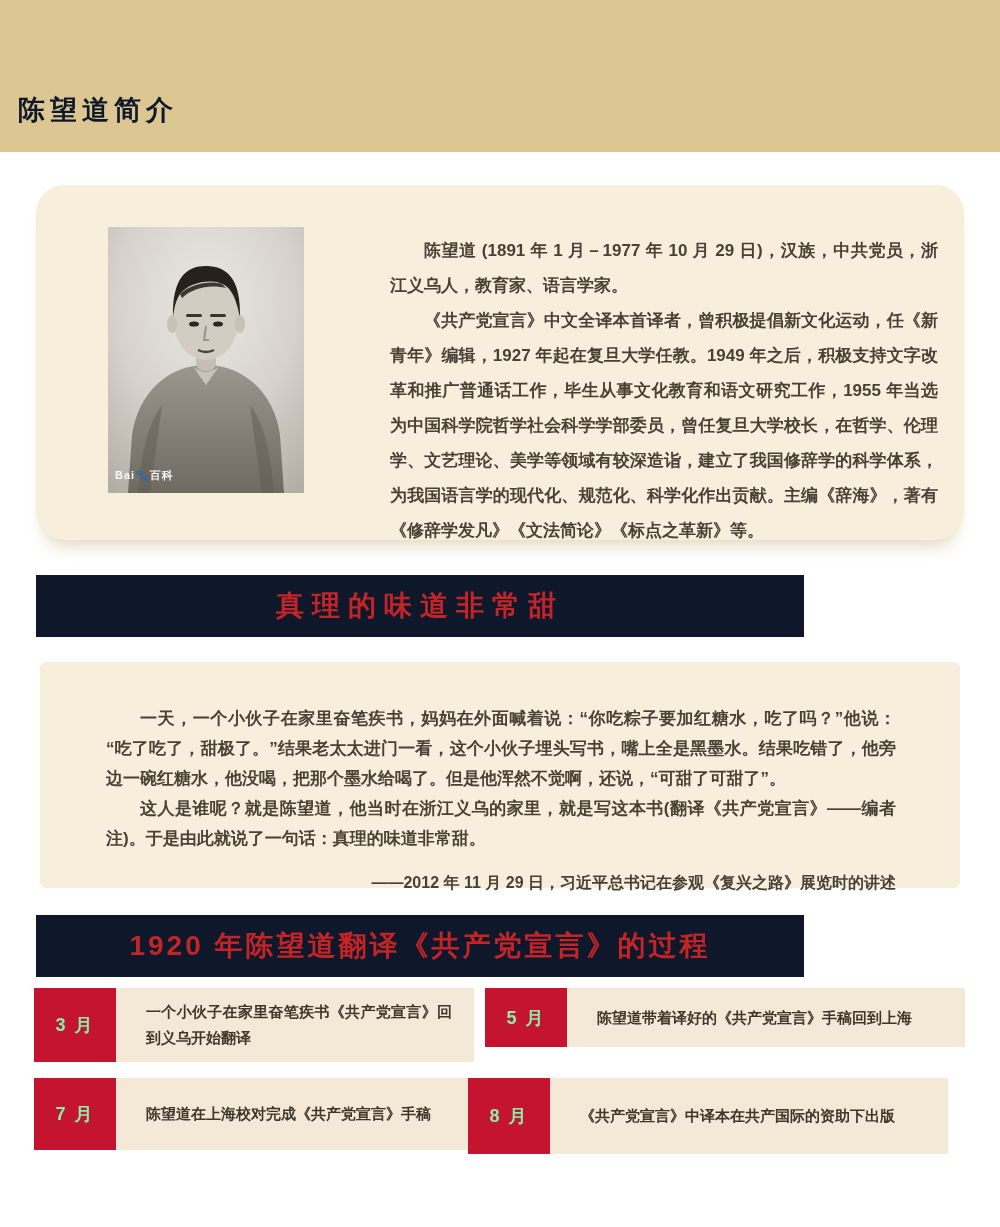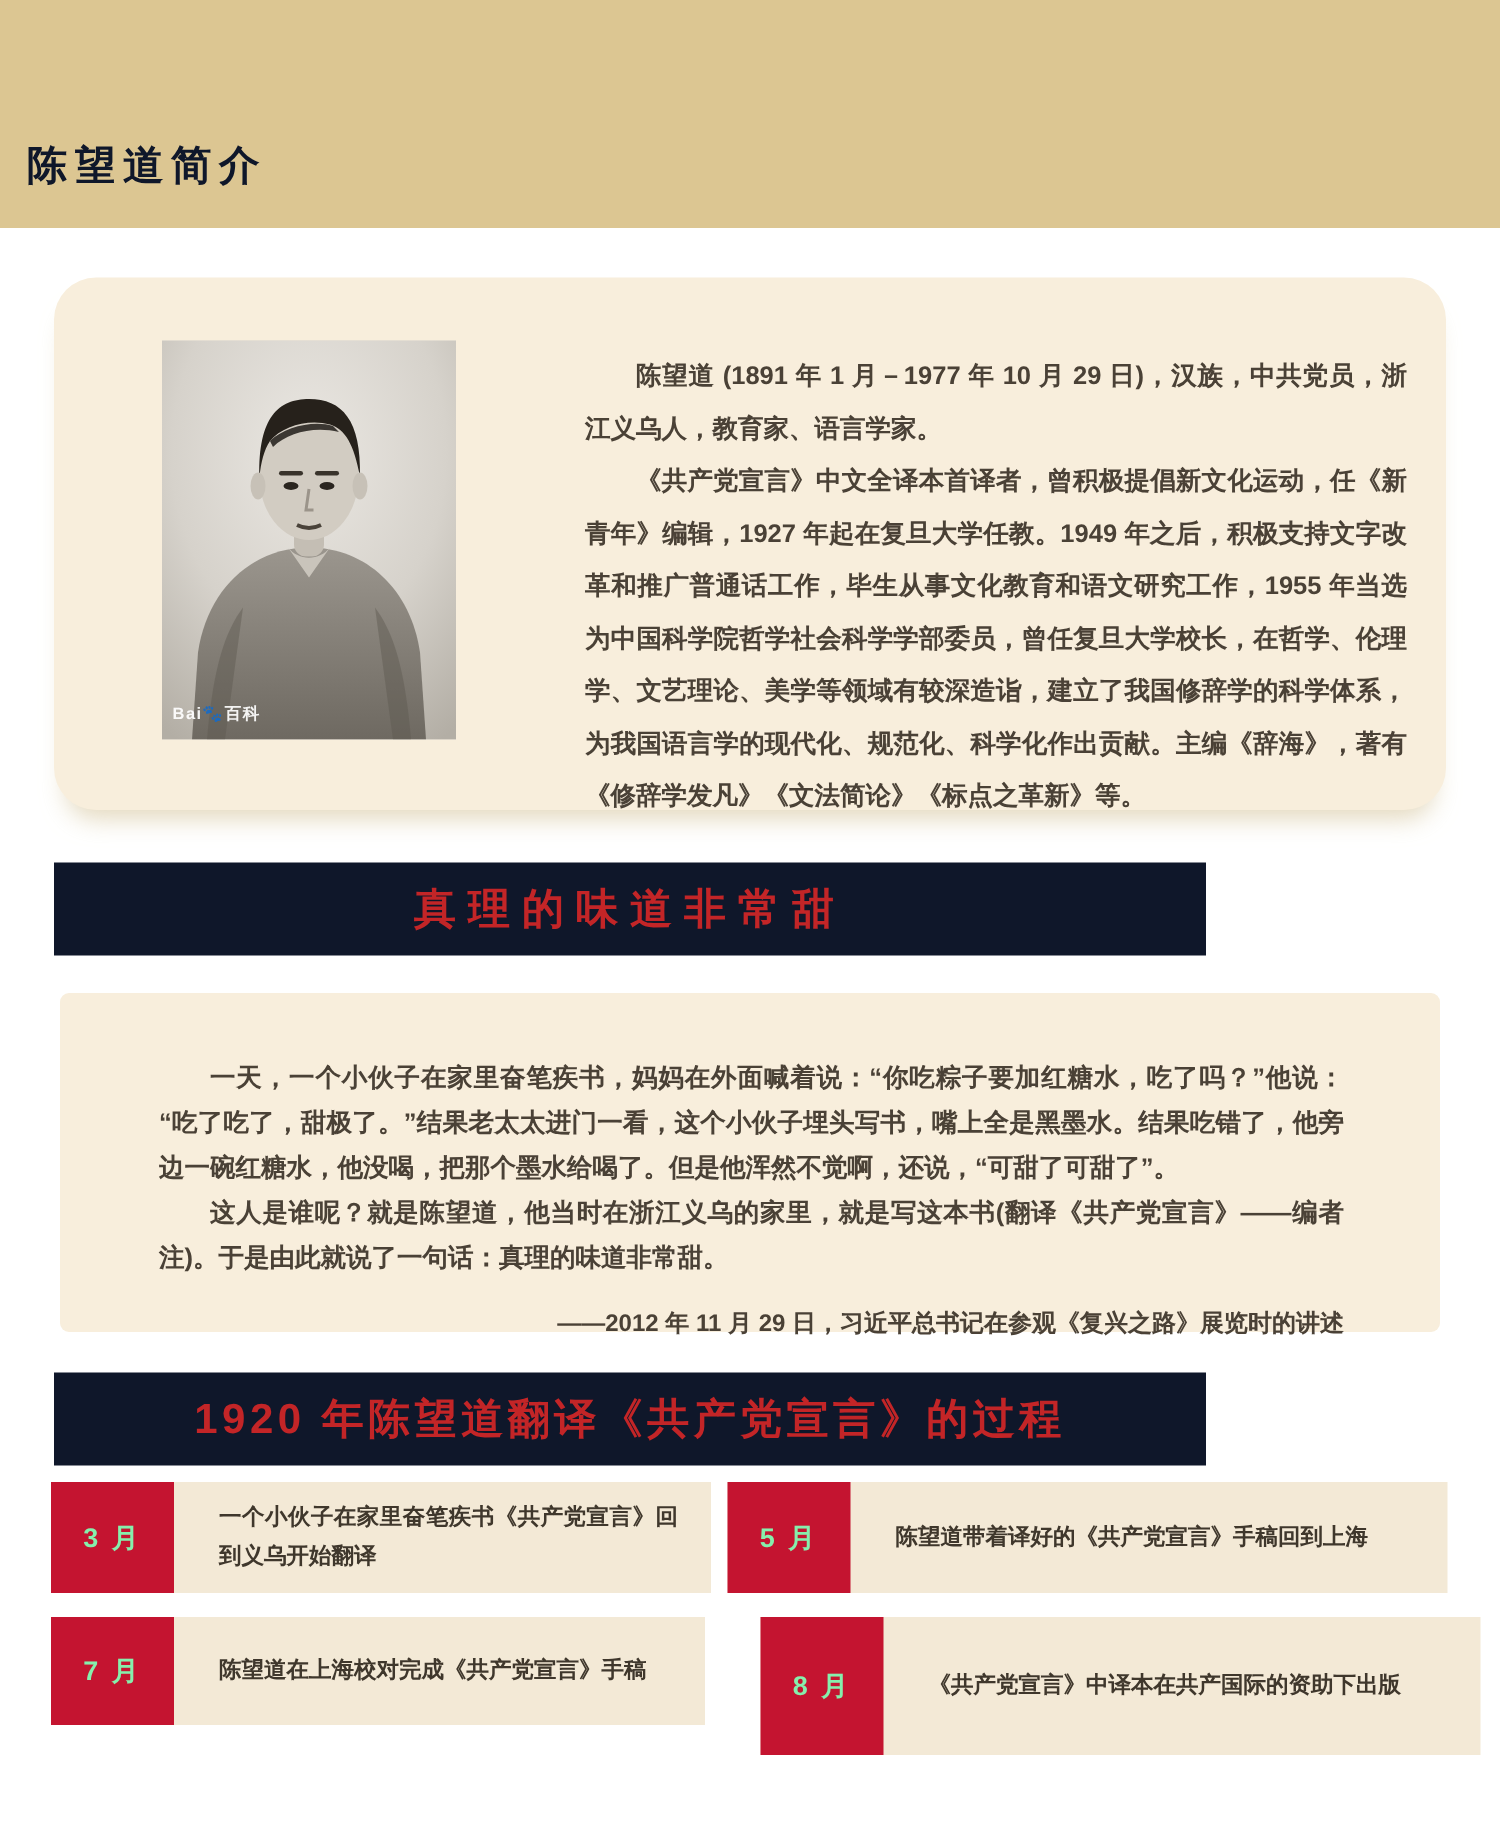--- a/index.html
+++ b/index.html
@@ -54,23 +54,23 @@
   .story-card p{
     margin:0;font-size:17px;line-height:30px;color:#4a4136;font-weight:600;
     text-align:justify;text-indent:2em;
   }
   .story-card .attribution{
     text-align:right;text-indent:0;margin-top:14px;font-size:16px;
   }
   
   .tcard{position:absolute;display:flex;background:#f3e9d6;}
   .tcard-0{left:34px;top:988px;width:440px;height:74px;}
-  .tcard-1{left:485px;top:988px;width:480px;height:74px;}
+  .tcard-1{left:485px;top:988px;width:480px;height:59px;}
   .tcard-2{left:34px;top:1078px;width:436px;height:72px;}
-  .tcard-3{left:507px;top:1078px;width:480px;height:92px;}
+  .tcard-3{left:468px;top:1078px;width:480px;height:76px;}
   .month{
     flex:0 0 82px;background:#c41430;color:#86efac;
     display:flex;align-items:center;justify-content:center;
     font-size:18px;font-weight:700;letter-spacing:2px;
   }
   .desc{
     flex:1;display:flex;align-items:center;
     padding:4px 22px 4px 30px;
     font-size:15px;line-height:26px;color:#3f372c;font-weight:600;text-align:justify;
   }

